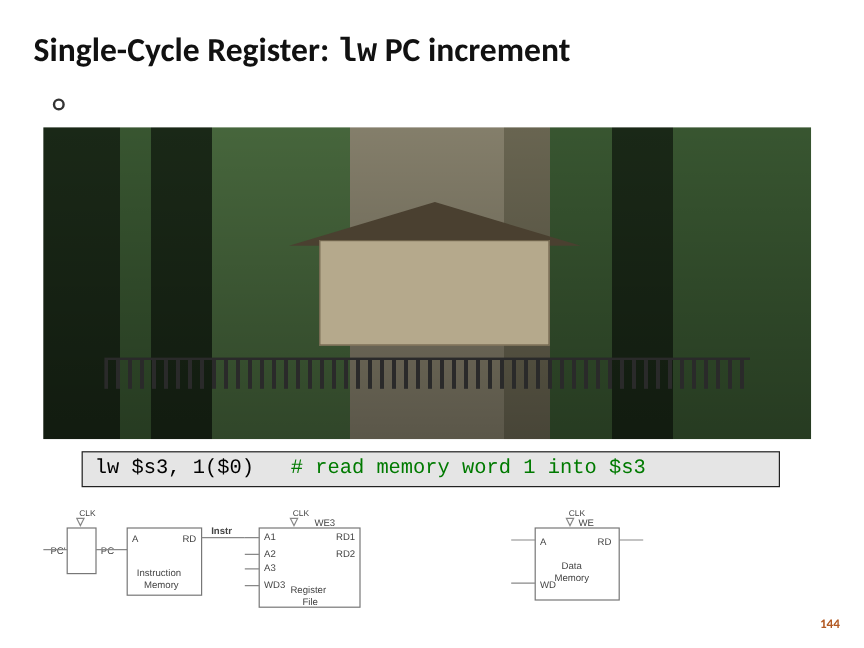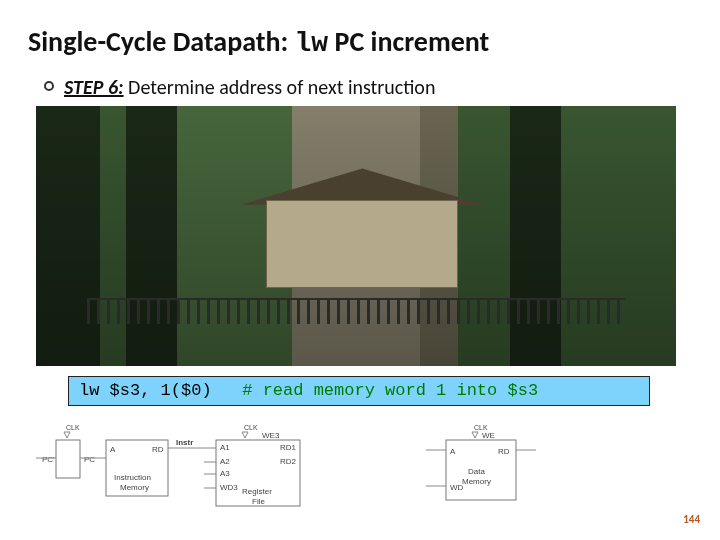--- a/index.html
+++ b/index.html
@@ -85,21 +85,21 @@
     left: 8%; right: 8%;
     top: 74%;
     height: 10%;
     background: repeating-linear-gradient(90deg, #2a2a2a 0 3px, transparent 3px 10px);
     border-top: 2px solid #2a2a2a;
   }
   .code-box {
     position: absolute;
     left: 68px; right: 70px;
     top: 376px;
-    background: #7dd3fc;
+    background: #e5e5e5;
     border: 1px solid #222;
     padding: 4px 10px 5px 10px;
     font-family: "Courier New", monospace;
     font-size: 17px;
     white-space: pre;
   }
   .code-box .comment { color: #007a00; }
   .diagram {
     position: absolute;
     left: 36px;
@@ -121,28 +121,25 @@
     bottom: 14px;
     font-size: 11px;
     font-weight: 700;
     color: #b35a23;
   }
 </style>
 </head>
 <body>
 
 <div class="title">
-  <span>Single-Cycle Datapath: </span><span class="mono">lw</span><span> PC increment</span>
+  <span>Single-Cycle Register: </span><span class="mono">lw</span><span> PC increment</span>
 </div>
 
 <div class="bullet-row">
   <div class="bullet"></div>
-  <div class="step-text">
-    <span class="step-label">STEP 6:</span><span> Determine address of next instruction</span>
-  </div>
 </div>
 
 <div class="photo-wrap">
   <div class="photo">
     <div class="roof"></div>
     <div class="house"></div>
     <div class="fence"></div>
   </div>
 </div>
 

